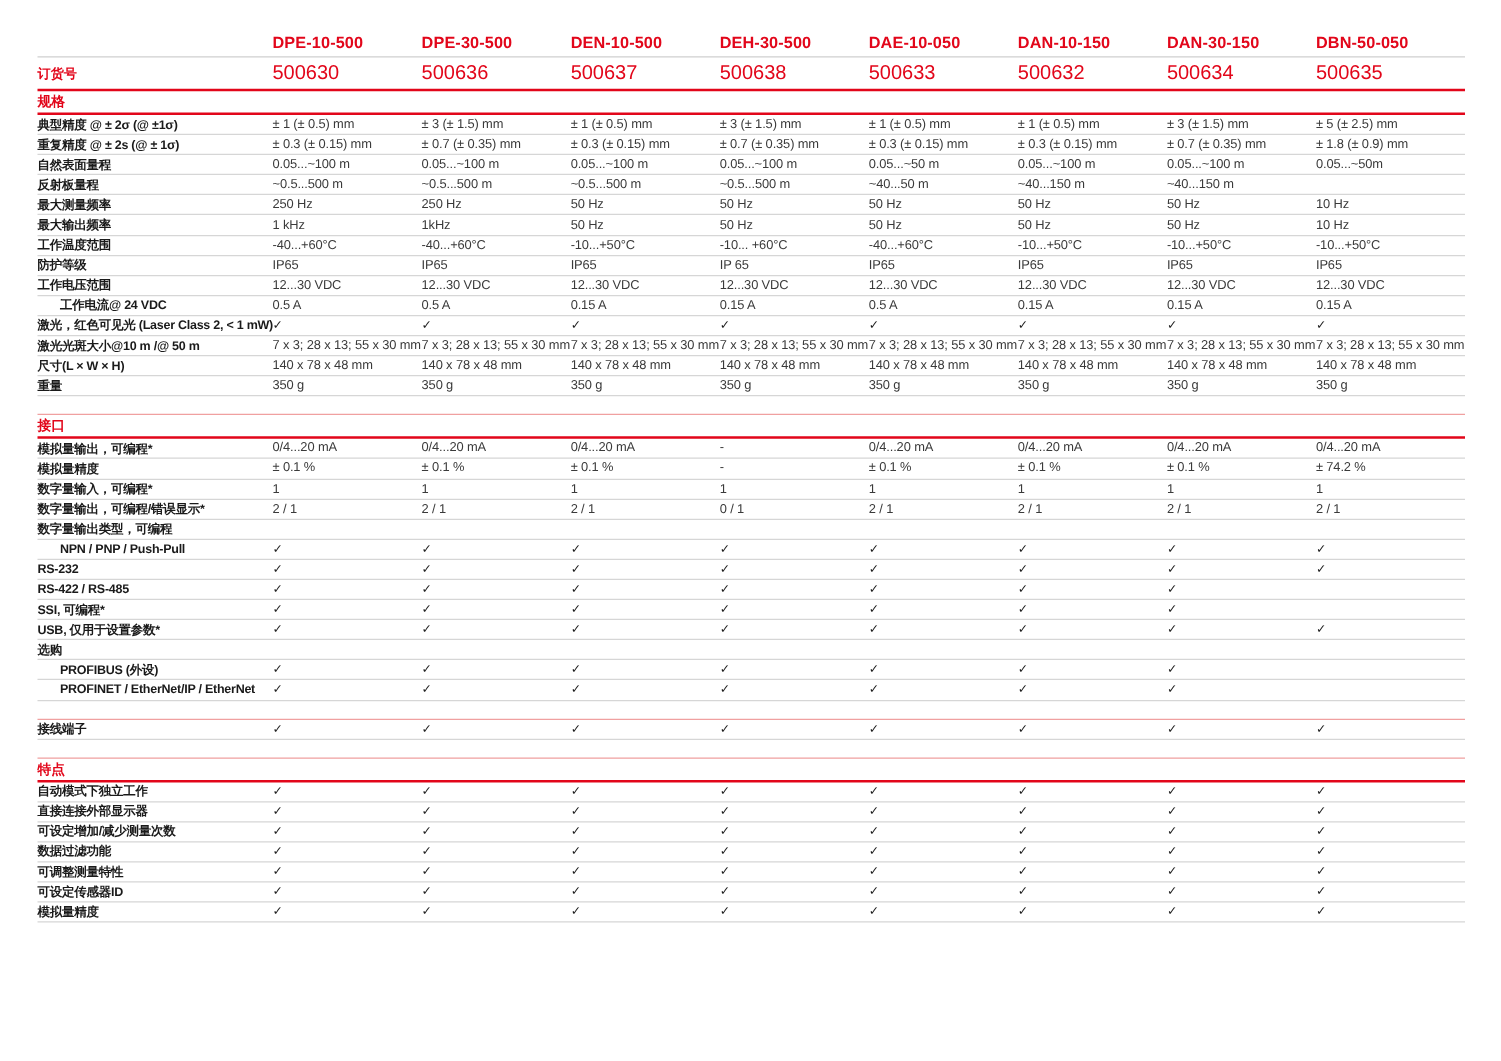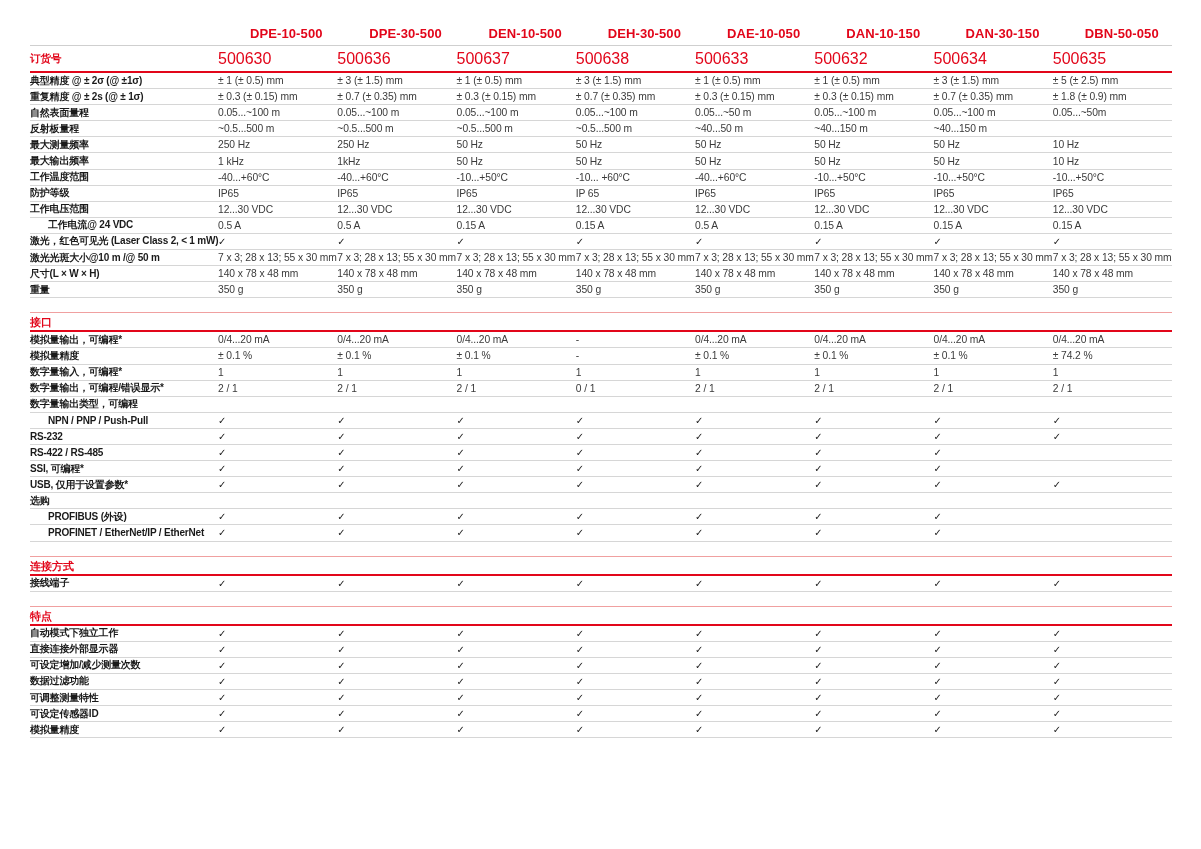--- a/index.html
+++ b/index.html
@@ -6,21 +6,21 @@
   * { box-sizing:border-box; }
   html,body { margin:0; padding:0; }
   body {
     width:1201px; height:849px; background:#ffffff; overflow:hidden;
     font-family:"Liberation Sans","DejaVu Sans",sans-serif;
     position:relative;
   }
   #sheet { position:absolute; left:30px; top:26px; width:1142px; }
   .grid { display:grid; grid-template-columns:188px repeat(8,1fr); align-items:center; }
   
-  .header-row { padding-bottom:4px; align-items:end;gap:32px; }
+  .header-row { padding-bottom:4px; align-items:end; }
   .pname { font-size:13px; font-weight:bold; color:var(--red); white-space:nowrap; letter-spacing:.1px; }
   
   .order-row { border-top:1px solid #cfcfcf; border-bottom:2px solid var(--red); height:28px; }
   .order-label { font-size:10.5px; font-weight:bold; color:var(--red); white-space:nowrap; }
   .order-no { font-size:16px; color:var(--red); white-space:nowrap; }
   
   .section { margin-top:0; }
   .section.with-topline { margin-top:14px; border-top:1px solid #f0a0a0; }
   .sec-title {
     font-size:11px; font-weight:bold; color:var(--red);
@@ -56,20 +56,21 @@
       <div class="order-no">500636</div>
       <div class="order-no">500637</div>
       <div class="order-no">500638</div>
       <div class="order-no">500633</div>
       <div class="order-no">500632</div>
       <div class="order-no">500634</div>
       <div class="order-no">500635</div>
     </div>
   <div id="sections">
       <div class="section">
+        <div class="sec-title">规格</div>
         <div class="grid row">
           <div class="row-label">典型精度 @ ± 2σ (@ ±1σ)</div>
           <div class="val">± 1 (± 0.5) mm</div>
           <div class="val">± 3 (± 1.5) mm</div>
           <div class="val">± 1 (± 0.5) mm</div>
           <div class="val">± 3 (± 1.5) mm</div>
           <div class="val">± 1 (± 0.5) mm</div>
           <div class="val">± 1 (± 0.5) mm</div>
           <div class="val">± 3 (± 1.5) mm</div>
           <div class="val">± 5 (± 2.5) mm</div>
@@ -358,21 +359,20 @@
           <div class="val check">✓</div>
           <div class="val check">✓</div>
           <div class="val check">✓</div>
           <div class="val check">✓</div>
           <div class="val check">✓</div>
           <div class="val check">✓</div>
           <div class="val"></div>
         </div>
       </div>
       <div class="section with-topline">
-        <div class="sec-title">连接方式</div>
         <div class="grid row">
           <div class="row-label">接线端子</div>
           <div class="val check">✓</div>
           <div class="val check">✓</div>
           <div class="val check">✓</div>
           <div class="val check">✓</div>
           <div class="val check">✓</div>
           <div class="val check">✓</div>
           <div class="val check">✓</div>
           <div class="val check">✓</div>

